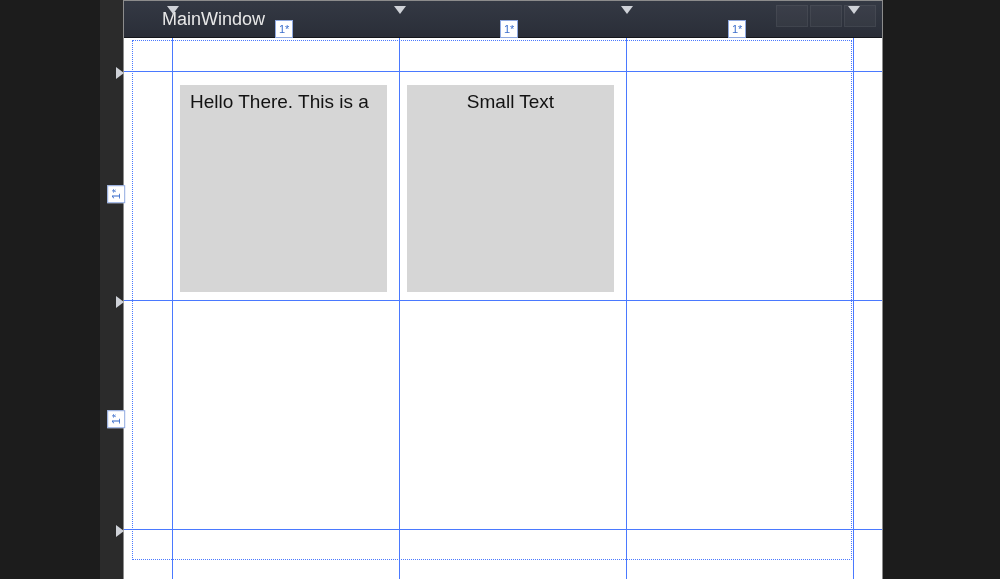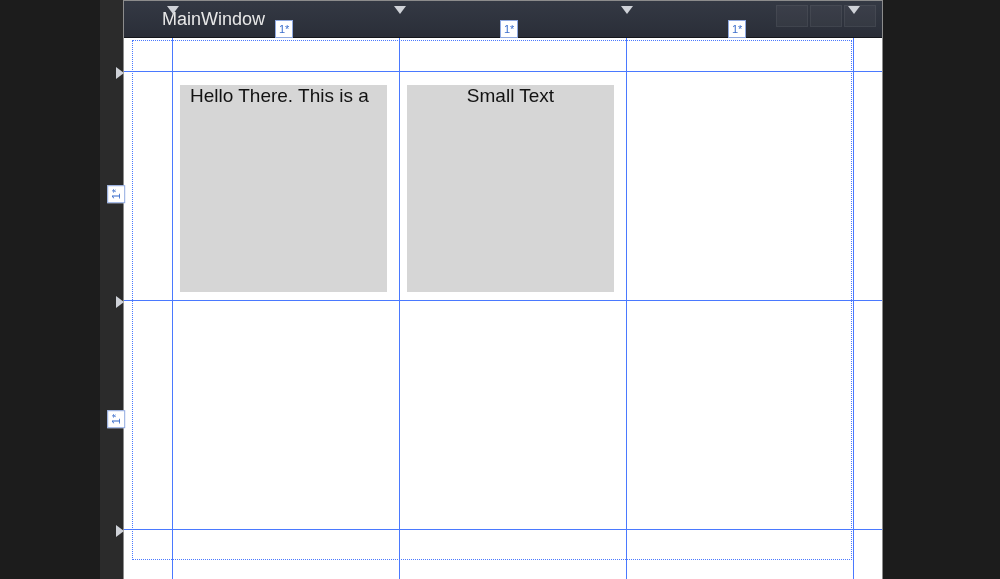--- a/index.html
+++ b/index.html
@@ -134,21 +134,21 @@
     border-bottom: 6px solid transparent;
     border-left: 8px solid #cfd2d8;
   }
 
   
   .tb {
     position: absolute;
     background: #d6d6d6;
     color: #121212;
     font-size: 19px;
-    padding: 0 10px;
+    padding: 6px 10px;
     overflow: hidden;
     white-space: nowrap;
     z-index: 20;
   }
 </style>
 </head>
 <body>
 
 <div class="workspace">
 

